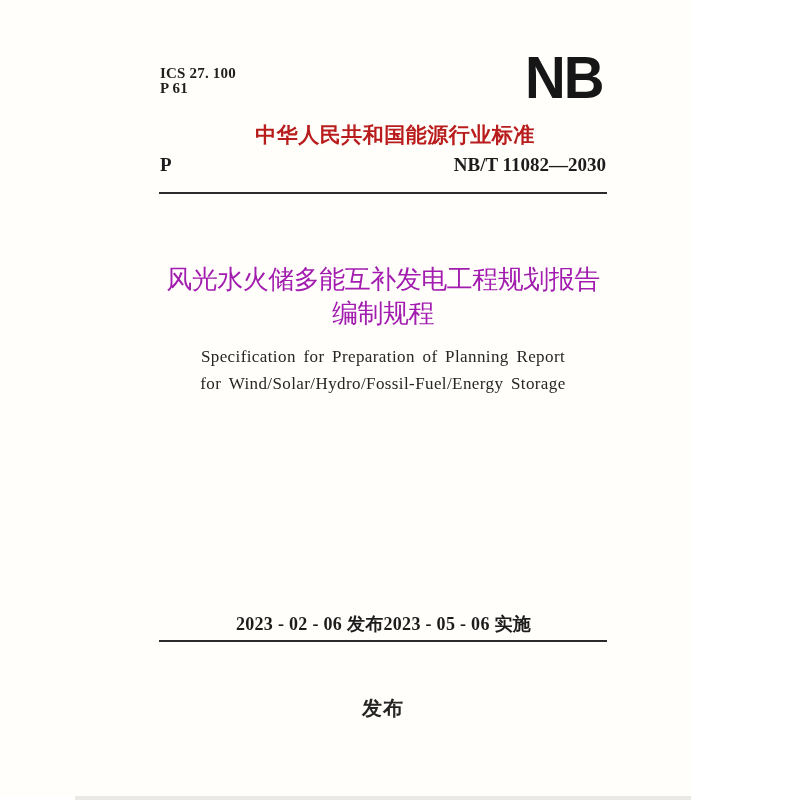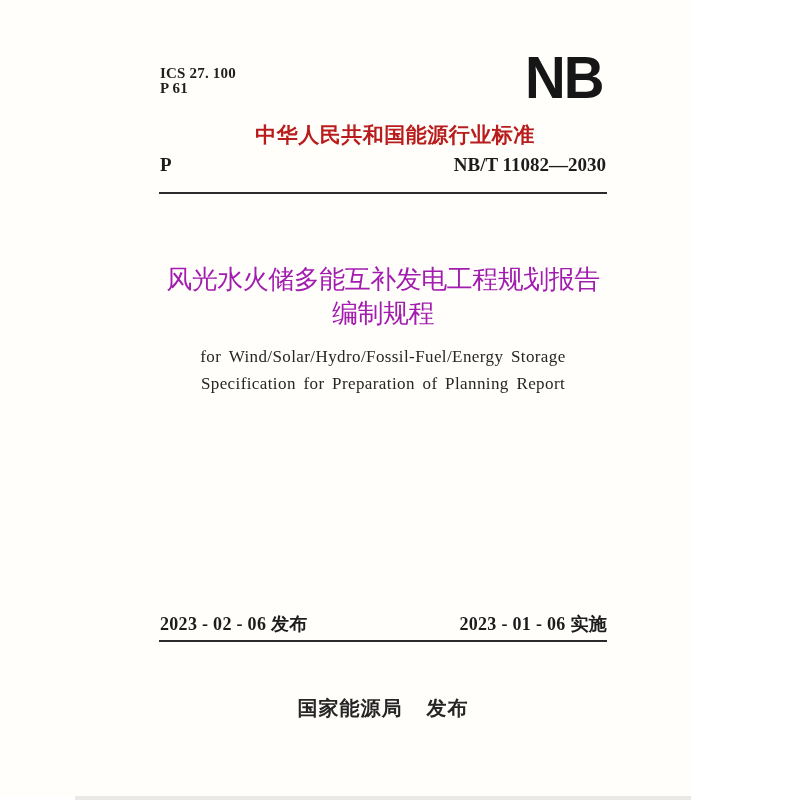--- a/index.html
+++ b/index.html
@@ -94,21 +94,21 @@
     line-height: 26.5px;
     letter-spacing: 0.4px;
     word-spacing: 3px;
     color: #262626;
   }
   .dates-row {
     position: absolute;
     left: 160px; top: 612px;
     width: 447px;
     display: flex;
-    justify-content: space-between;
+    justify-content: center;
     font-weight: bold;
     font-size: 18px;
     letter-spacing: 0.3px;
     color: #1c1c1c;
   }
   .publisher {
     position: absolute;
     left: 160px; top: 695px;
     width: 446px;
     display: flex;
@@ -142,27 +142,26 @@
 </div>
 
 <div class="rule rule-header"></div>
 
 <div class="title-cn">
   <div>风光水火储多能互补发电工程规划报告</div>
   <div>编制规程</div>
 </div>
 
 <div class="title-en">
+  <div>Specification for Preparation of Planning Report</div>
   <div>for Wind/Solar/Hydro/Fossil-Fuel/Energy Storage</div>
-  <div>Specification for Preparation of Planning Report</div>
 </div>
 
 <div class="dates-row">
   <span>2023 - 02 - 06 发布</span>
-  <span>2023 - 01 - 06 实施</span>
+  <span>2023 - 05 - 06 实施</span>
 </div>
 
 <div class="rule rule-footer"></div>
 
 <div class="publisher">
-  <span>国家能源局</span>
   <span>发布</span>
 </div>
 
 </body></html>

